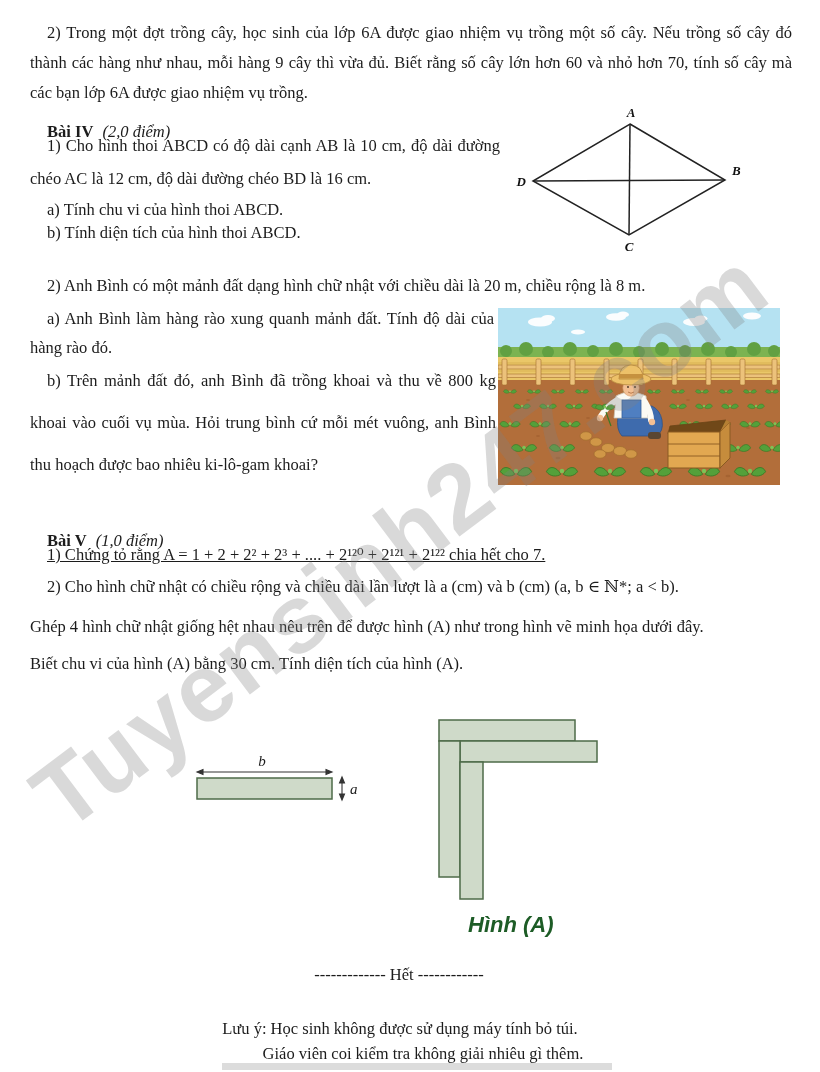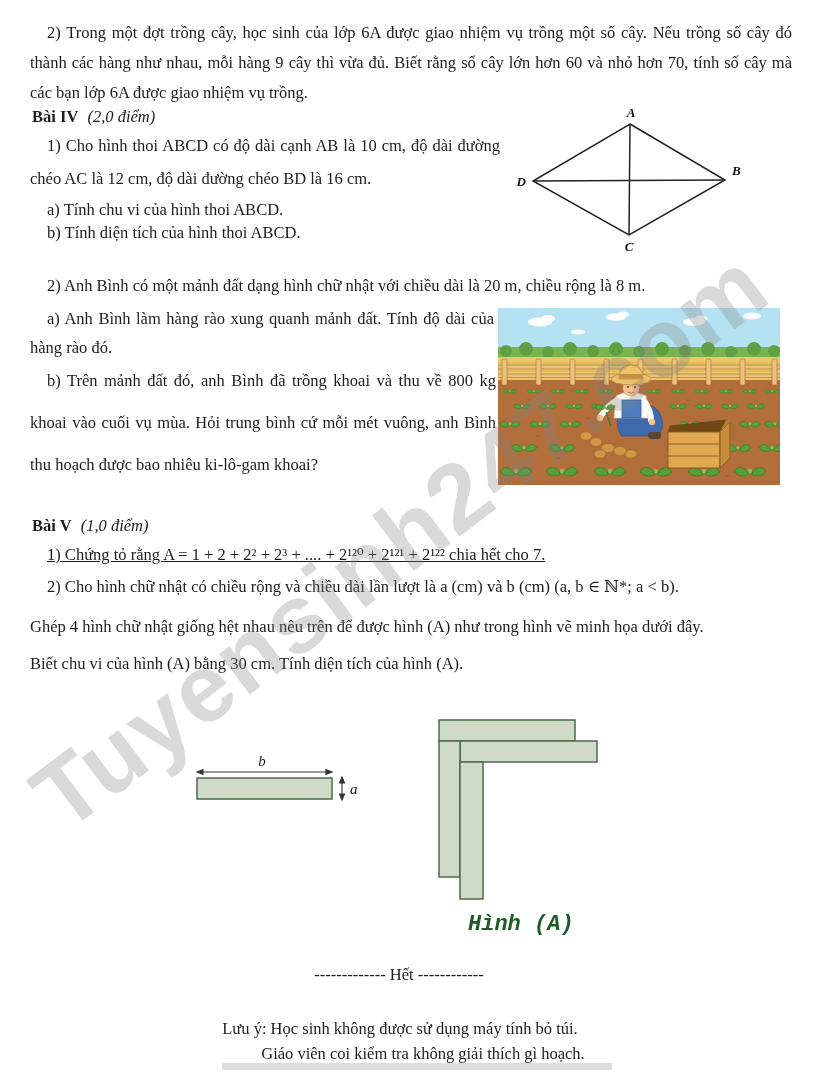--- a/index.html
+++ b/index.html
@@ -1,29 +1,29 @@
 <!DOCTYPE html>
 <html><head>
 <meta charset="utf-8">
 <style>
   html,body{margin:0;padding:0;background:#ffffff;}
   .page{position:relative;width:820px;height:1072px;background:#ffffff;overflow:hidden;
         font-family:"Liberation Serif","DejaVu Serif",serif;color:#1c1c1c;font-size:16.5px;}
   .para{position:absolute;margin:0;text-align:justify;line-height:30px;}
   .indent{text-indent:17px;}
-  .heading{position:absolute;margin:2px;line-height:26px;}
+  .heading{position:absolute;margin:17px;line-height:26px;}
   .heading .hb{font-weight:bold;}
   .heading .hi{font-style:italic;margin-left:5px;}
   .figsvg{position:absolute;}
   .figrect{fill:#cfdac9;stroke:#4e6b48;stroke-width:1.5;}
   .mline{stroke:#222;stroke-width:1.5;fill:none;}
   .vlabel{font-family:"Liberation Serif",serif;font-size:13px;font-style:italic;font-weight:bold;fill:#111;}
   .dimlabel{font-family:"Liberation Serif",serif;font-size:15px;font-style:italic;fill:#1c1c1c;}
   .arrow{stroke:#333;stroke-width:1.1;fill:#333;}
-  .caption{position:absolute;left:468px;top:912px;font-family:Liberation Mono, monospace;
+  .caption{position:absolute;left:468px;top:912px;font-family:Liberation Sans, sans-serif;
            font-weight:bold;font-style:italic;font-size:22px;color:#1d5c26;margin:0;}
   .center{position:absolute;margin:4px;text-align:center;padding-left:28px;}
   .notes{line-height:25px;}
   .watermark{position:absolute;left:400px;top:540px;transform:translate(-50%,-50%) rotate(-37deg);
              font-family:"Liberation Sans","DejaVu Sans",sans-serif;font-weight:bold;font-size:96px;
              letter-spacing:2px;color:rgba(128,128,128,0.30);white-space:nowrap;z-index:40;pointer-events:none;}
   .scanbar{position:absolute;left:222px;top:1063px;width:390px;height:7px;background:#dcdcdc;}
   .leaf{fill:#54a03a;stroke:#3b7a27;stroke-width:.7;}
   .plc{fill:#7cc455;}
 </style>
@@ -224,17 +224,17 @@
     <rect class="figrect" x="6" y="6" width="136" height="21"></rect>
     <rect class="figrect" x="27" y="27" width="137" height="21"></rect>
     <rect class="figrect" x="6" y="27" width="21" height="136"></rect>
     <rect class="figrect" x="27" y="48" width="23" height="137"></rect>
   </svg>
 
   <p class="caption">Hình (A)</p>
 
   <p class="center" style="left:0;top:961px;width:734px;">------------- Hết ------------</p>
   <p class="center notes" style="left:0;top:1012px;width:736px;">Lưu ý: Học sinh không được sử dụng máy tính bỏ túi.</p>
-  <p class="center notes" style="left:0;top:1037px;width:782px;">Giáo viên coi kiểm tra không giải thích gì hoạch.</p>
+  <p class="center notes" style="left:0;top:1037px;width:782px;">Giáo viên coi kiểm tra không giải nhiêu gì thêm.</p>
 
   <div class="watermark">Tuyensinh247.com</div>
   <div class="scanbar"></div>
 </div>
 
 </body></html>

